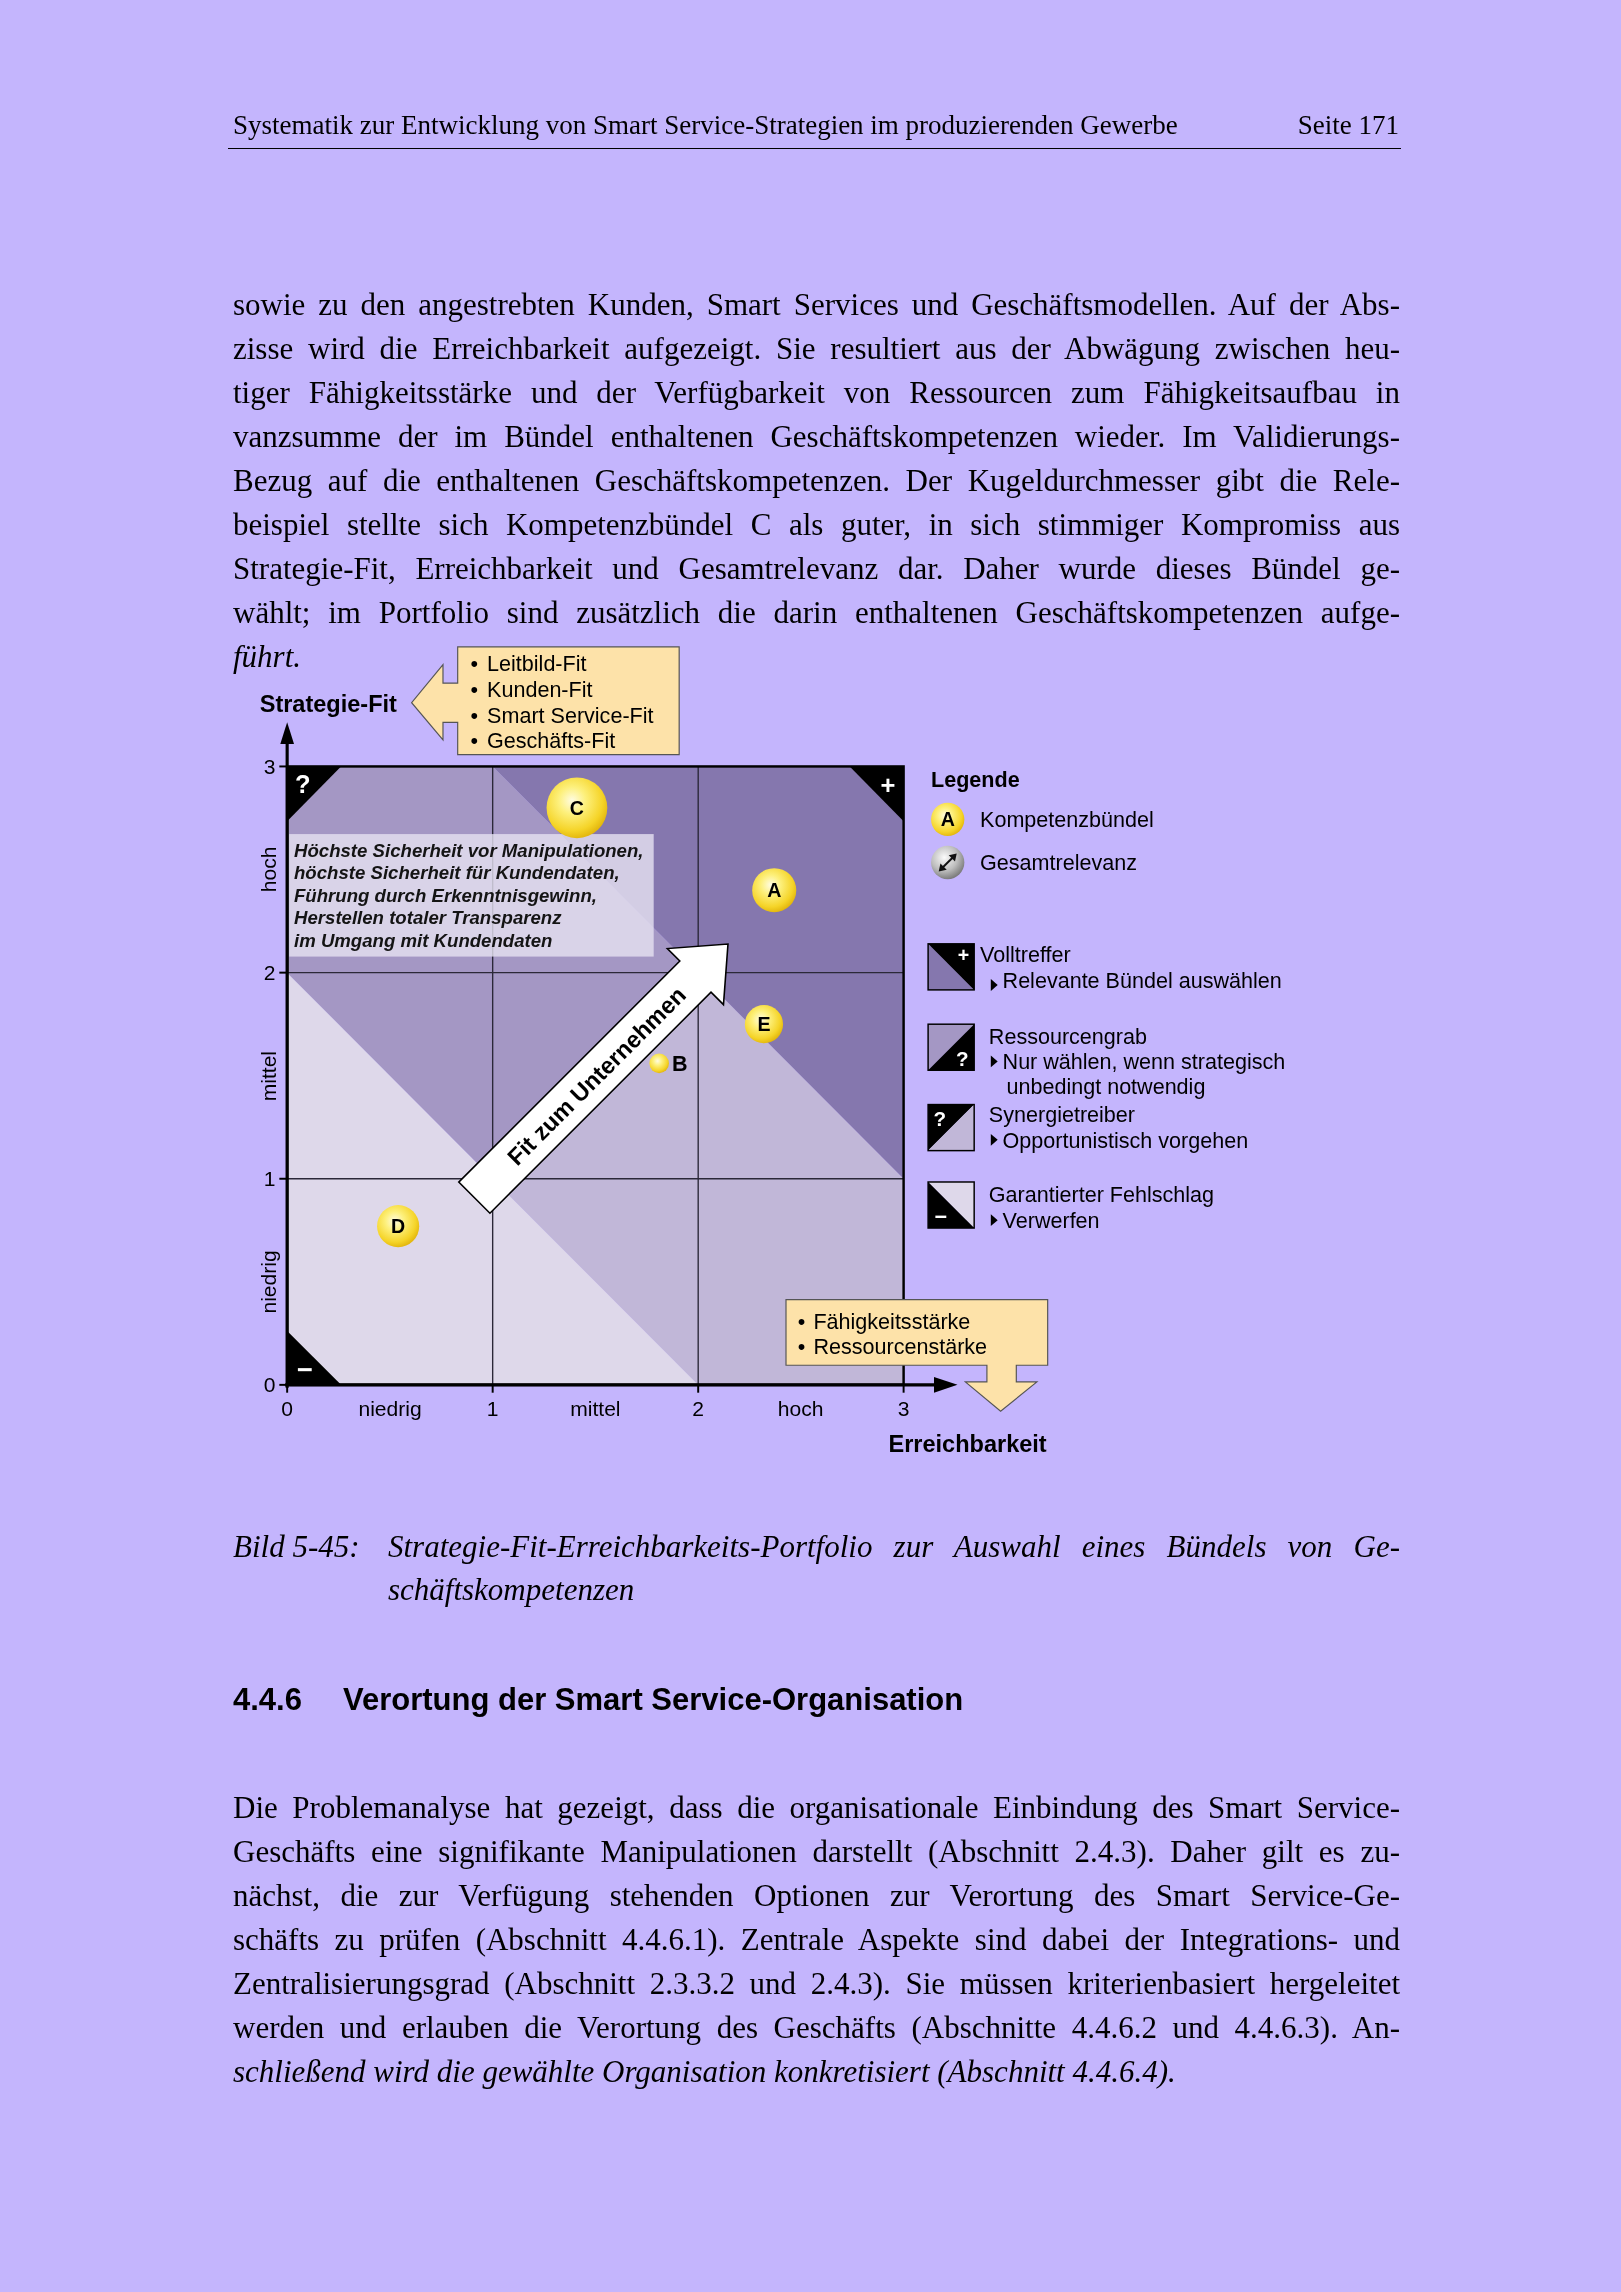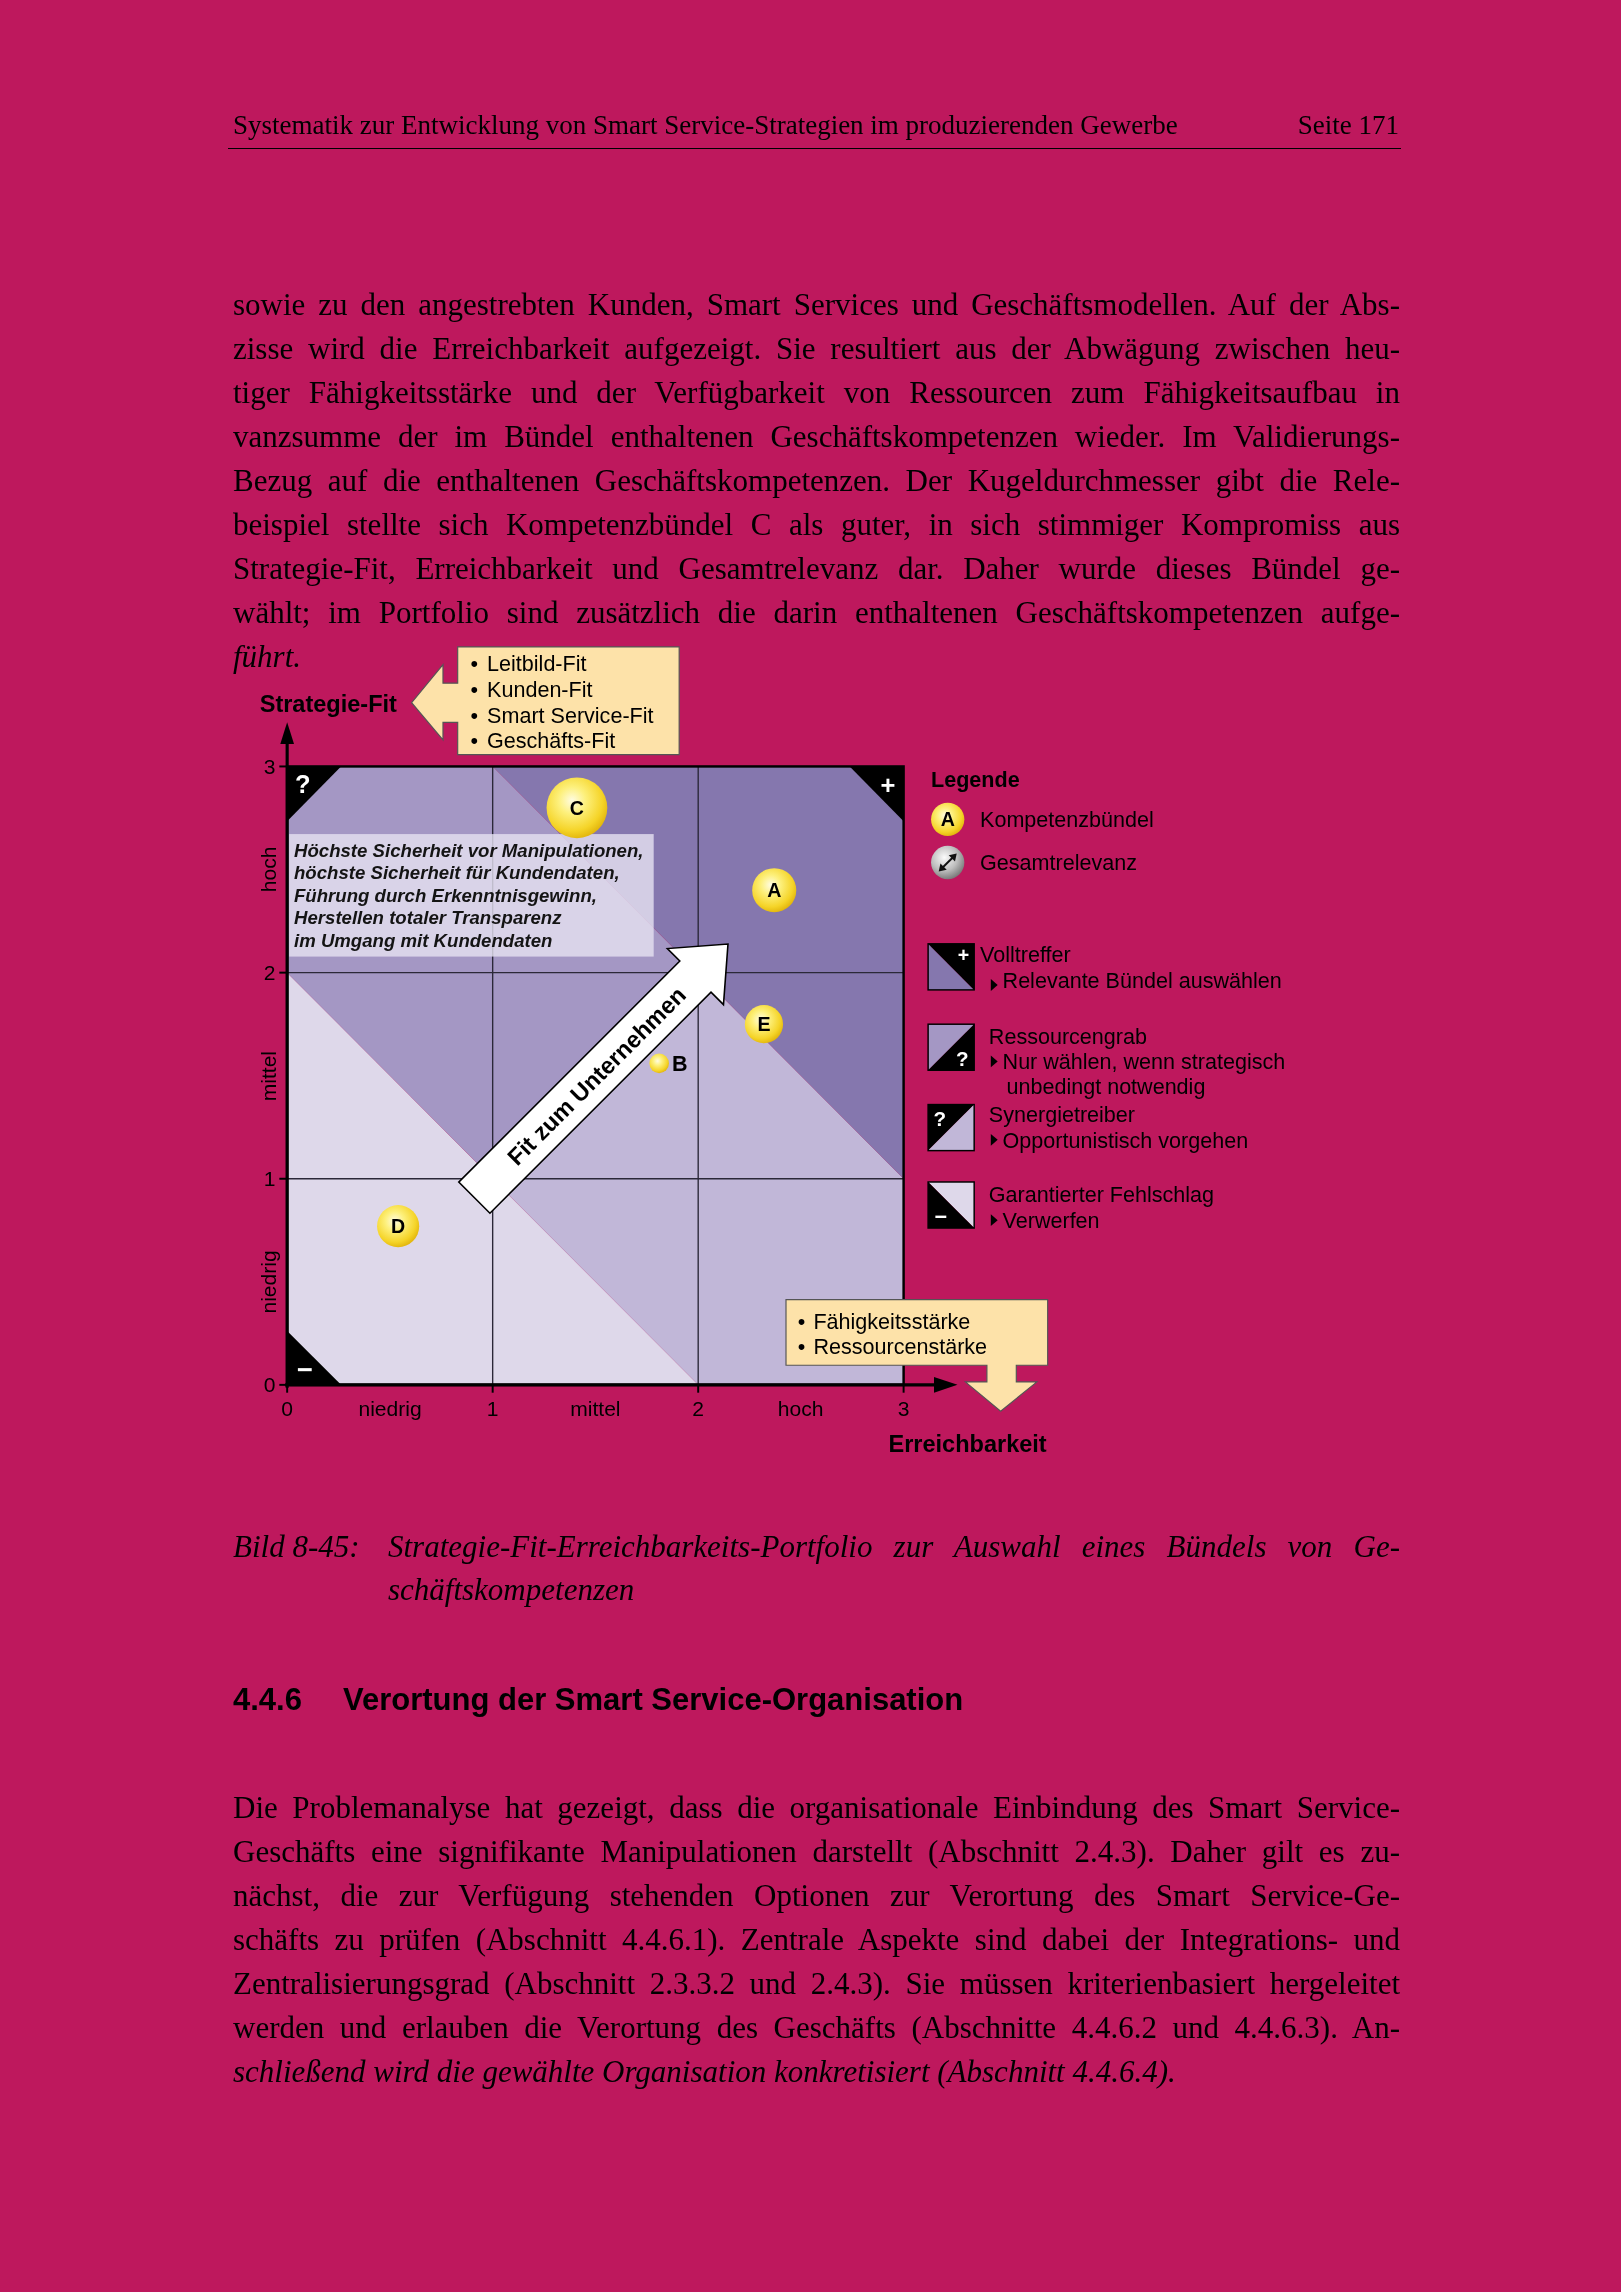--- a/index.html
+++ b/index.html
@@ -1,16 +1,16 @@
 <!DOCTYPE html>
 <html><head>
 <meta charset="utf-8">
 <style>
   html, body { margin:0; padding:0; background:#ffffff; }
-  #page { position:relative; width:1621px; height:2293px; background:#be185d; overflow:hidden;
+  #page { position:relative; width:1621px; height:2293px; background:#c4b5fd; overflow:hidden;
           font-family:"Liberation Serif", serif; color:#000; }
   .hdr-title { position:absolute; left:233px; top:108px; font-size:27px; line-height:35px; white-space:nowrap; }
   .hdr-page  { position:absolute; right:222px; top:108px; font-size:27px; line-height:35px; white-space:nowrap; }
   .hdr-rule  { position:absolute; left:228px; top:148px; width:1173px; height:0; border-top:1.6px solid #000; }
 
   .para { position:absolute; left:233px; width:1167px; font-size:31px;margin-top:44px; }
   .para .ln { height:44px; line-height:44px; text-align:justify; text-align-last:justify; }
   .para .ln.last { text-align-last:left;font-style:italic; }
 
   .caption-label { position:absolute; left:233px; top:1525px; font-size:31px; line-height:43px; font-style:italic; white-space:nowrap; }
@@ -241,21 +241,21 @@
         <polygon points="947,1206 947,1253 994,1253" fill="#000"></polygon>
         <rect x="947" y="1206" width="47" height="47" fill="none" stroke="#000" stroke-width="1.5"></rect>
         <text class="corner-glyph" x="960" y="1241" dy="0.36em" text-anchor="middle" font-size="22">−</text>
         <text class="legend-txt" x="1009" y="1226">Garantierter Fehlschlag</text>
         <polygon points="1011,1239 1011,1251 1018,1245" fill="#000"></polygon>
         <text class="legend-txt" x="1023" y="1253">Verwerfen</text>
       </g>
     </g>
   </svg>
 
-  <div class="caption-label">Bild 8-45:</div>
+  <div class="caption-label">Bild 5-45:</div>
   <div class="caption-text">
     <div class="ln">Strategie-Fit-Erreichbarkeits-Portfolio zur Auswahl eines Bündels von Ge-</div>
     <div class="ln last">schäftskompetenzen</div>
   </div>
 
   <div class="section-heading">
     <span class="num">4.4.6</span>
     <span class="ttl">Verortung der Smart Service-Organisation</span>
   </div>
 

